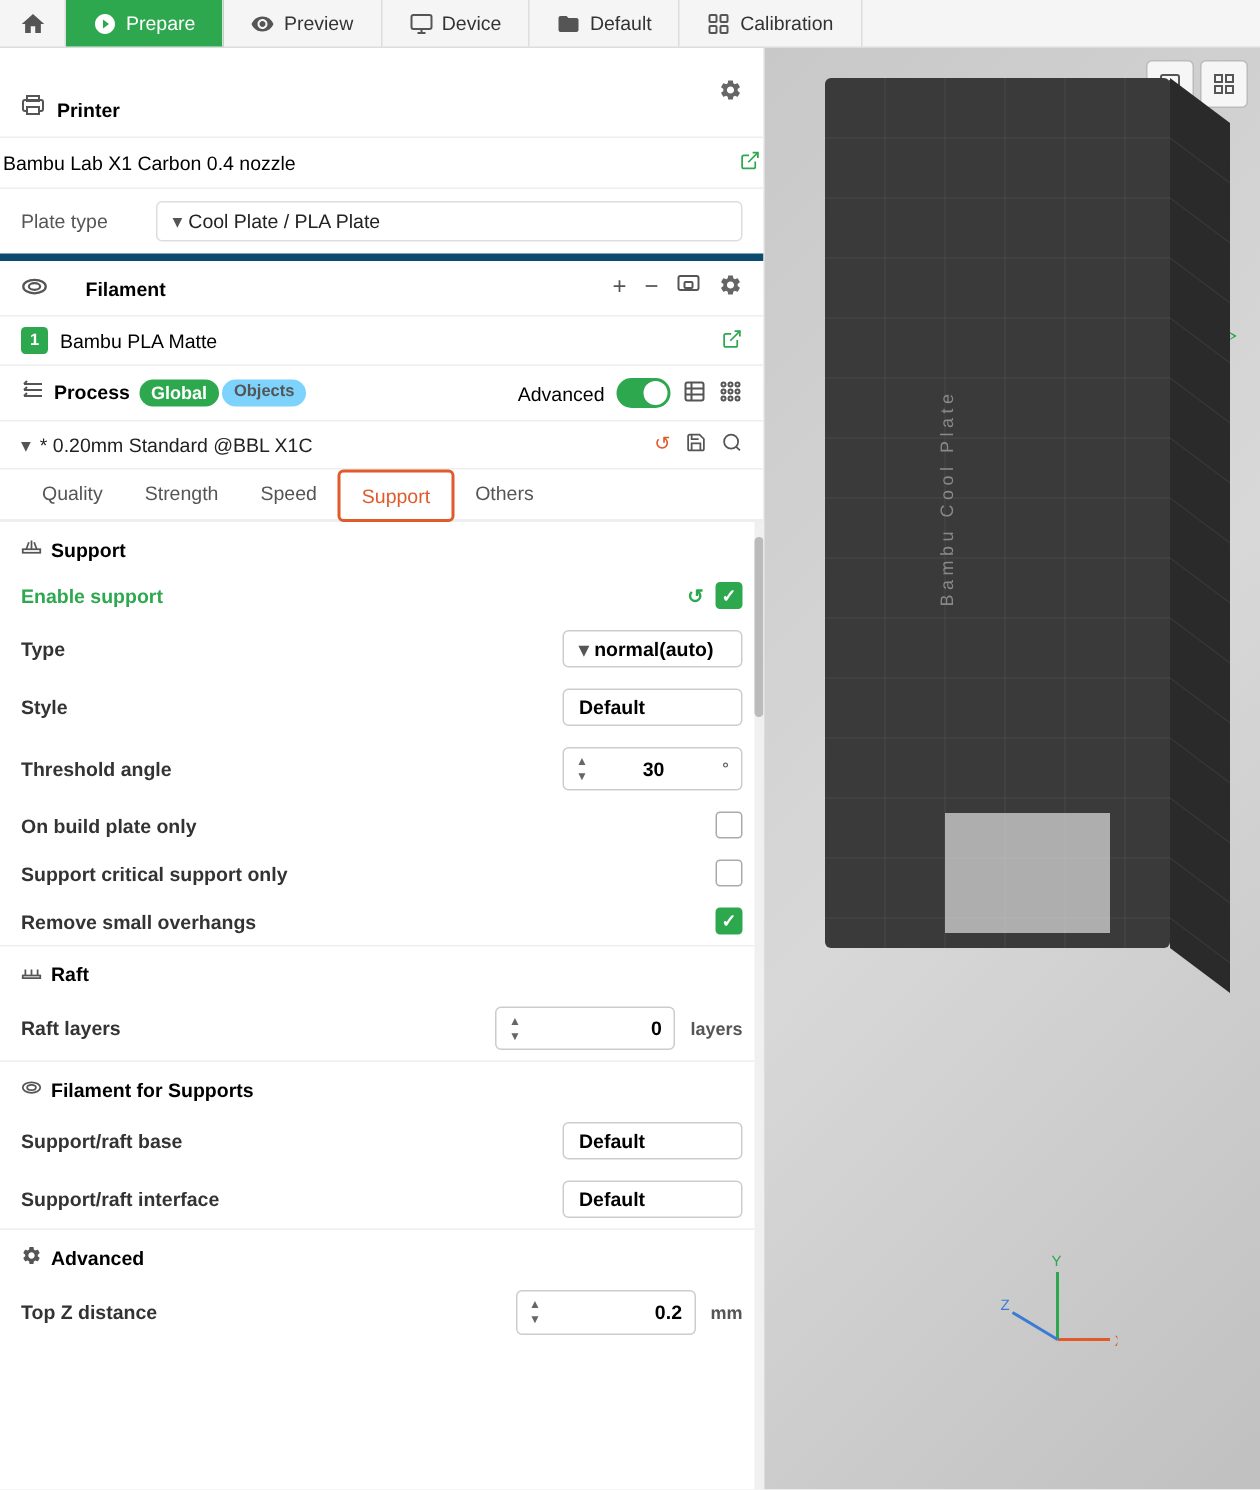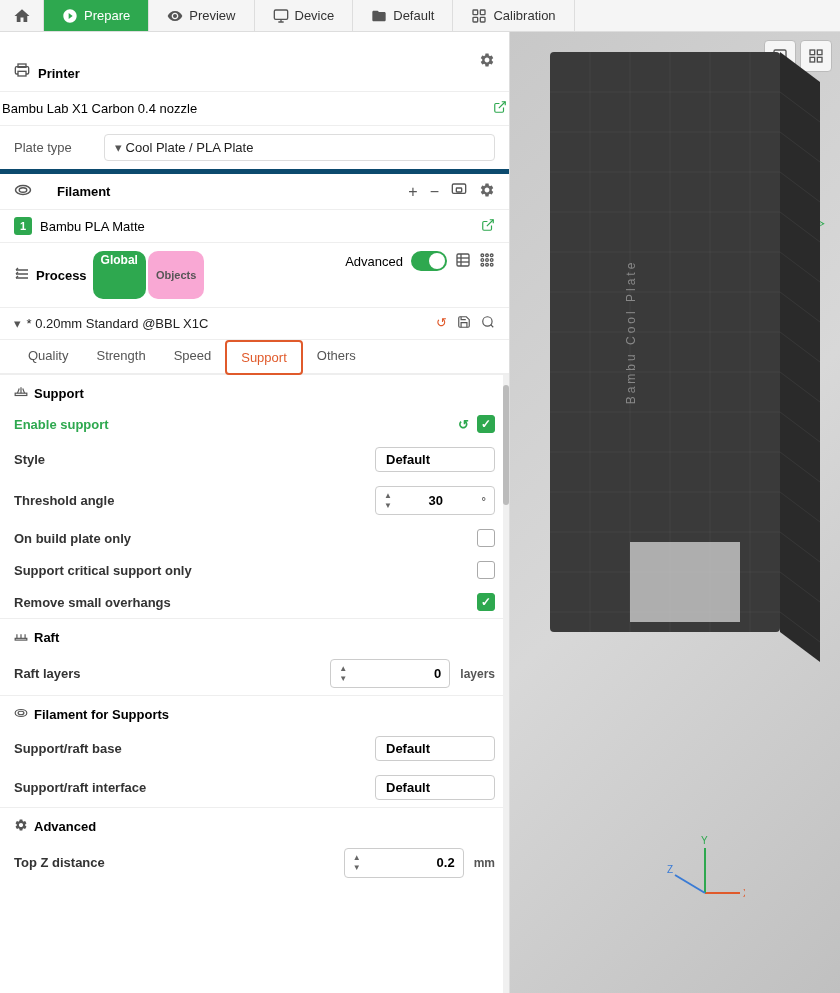--- a/index.html
+++ b/index.html
@@ -36,21 +36,21 @@
 
     .filament-item { display: flex; align-items: center; padding: 7px 14px; border-bottom: 1px solid #eee; gap: 8px; }
     .filament-num { background: #2ea84f; color: white; border-radius: 3px; width: 18px; height: 18px; display: flex; align-items: center; justify-content: center; font-size: 11px; font-weight: bold; }
     .filament-name { font-size: 13px; flex: 1; }
 
     
     .process-header { display: flex; align-items: flex-start; justify-content: space-between; padding: 8px 14px; border-bottom: 1px solid #eee; }
     .process-left { display: flex; align-items: center; gap: 6px; font-weight: 600; }
     .process-tags { display: flex; gap: 2px; }
     .tag-global { background: #2ea84f; color: white; font-size: 12px; padding: 2px 8px; border-radius: 10px; }
-    .tag-objects { background: #f9a8d4; color: #555; font-size: 11px; padding: 18px 8px; border-radius: 10px; }
+    .tag-objects { background: #7dd3fc; color: #555; font-size: 11px; padding: 2px 8px; border-radius: 10px; }
     .process-right { display: flex; align-items: center; gap: 8px; font-size: 13px; }
     .toggle-switch { position: relative; width: 36px; height: 20px; }
     .toggle-switch input { opacity: 0; width: 0; height: 0; }
     .toggle-slider { position: absolute; cursor: pointer; top: 0; left: 0; right: 0; bottom: 0; background: #2ea84f; border-radius: 20px; }
     .toggle-slider:before { position: absolute; content: ""; height: 16px; width: 16px; left: 18px; bottom: 2px; background: white; border-radius: 50%; }
 
     .preset-row { display: flex; align-items: center; padding: 7px 14px; border-bottom: 1px solid #eee; gap: 6px; }
     .preset-name { font-size: 13px; flex: 1; color: #222; }
     .preset-actions { display: flex; gap: 10px; }
 
@@ -311,20 +311,29 @@
         </div>
 
         <div class="support-row">
           <span class="support-row-label highlight">Enable support</span>
           <div class="support-row-value">
             <span class="refresh-icon">↺</span>
             <div class="checkbox-wrapper checked"></div>
           </div>
         </div>
 
+        <div class="support-row">
+          <span class="support-row-label">Type</span>
+          <div class="support-row-value">
+            <div class="value-box">
+              <span style="color:#555;">▾ </span>
+              <span>normal(auto)</span>
+            </div>
+          </div>
+        </div>
 
         <div class="support-row">
           <span class="support-row-label">Style</span>
           <div class="support-row-value">
             <div class="value-box">
               <span>Default</span>
             </div>
           </div>
         </div>
 

